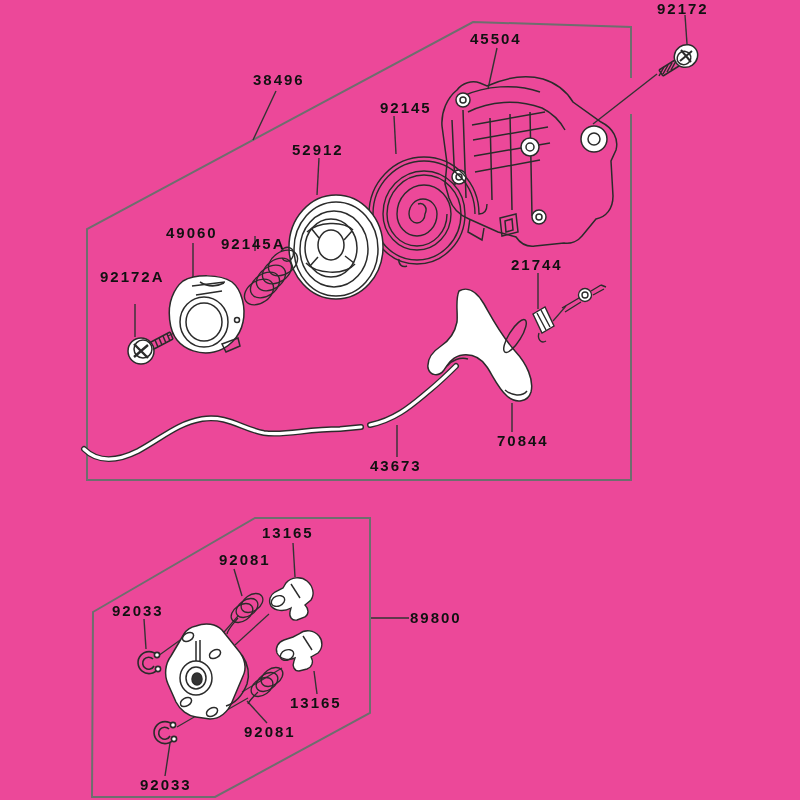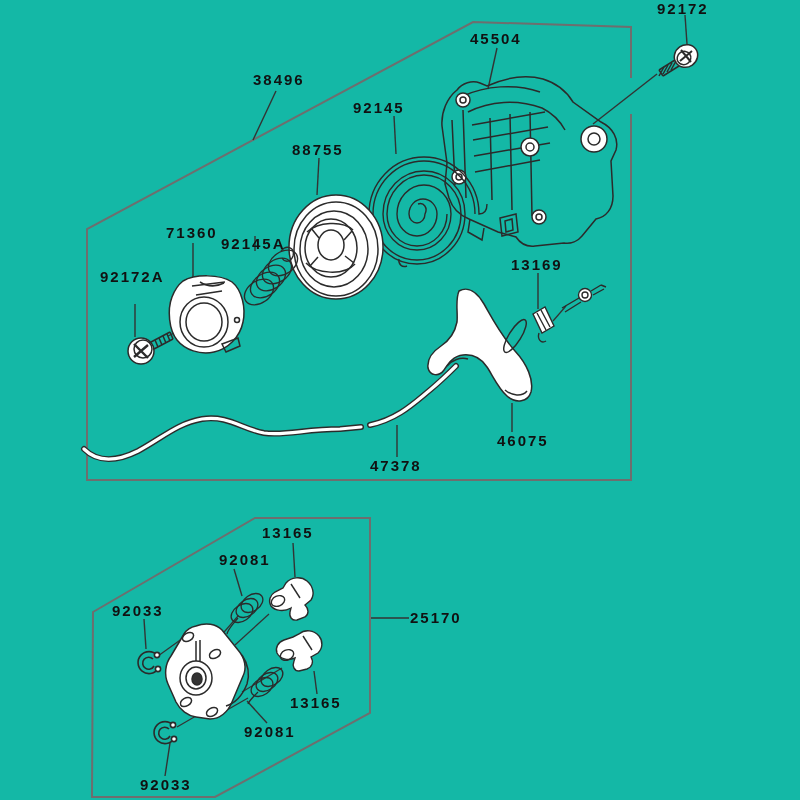--- a/index.html
+++ b/index.html
@@ -1,17 +1,17 @@
 <!DOCTYPE html>
 <html><head>
 <meta charset="utf-8">
 <style>
   html,body{margin:0;padding:0;background:#fff;}
   .canvas{
-    position:relative;width:800px;height:800px;background:#14b8a6;
+    position:relative;width:800px;height:800px;background:#ec4899;
     font-family:"Liberation Sans",sans-serif;overflow:hidden;
   }
   .canvas svg{position:absolute;left:0;top:0;}
   .part-label{
     position:absolute;font-weight:bold;font-size:15px;line-height:15px;
     letter-spacing:2px;color:#111;white-space:nowrap;
   }
 </style>
 </head>
 <body>
@@ -226,28 +226,28 @@
       <path d="M 173,725 A 11,11 0 1 0 174,739"></path>
       <path d="M 169,729 A 6,6 0 1 0 170,736"></path>
       <circle cx="173" cy="725" r="2.6" fill="#fff"></circle>
       <circle cx="174" cy="739" r="2.6" fill="#fff"></circle>
     </g>
   </svg>
 
   <div class="part-label" style="left:657px;top:1px">92172</div>
   <div class="part-label" style="left:470px;top:31px">45504</div>
   <div class="part-label" style="left:253px;top:72px">38496</div>
-  <div class="part-label" style="left:353px;top:100px">92145</div>
-  <div class="part-label" style="left:292px;top:142px">88755</div>
+  <div class="part-label" style="left:380px;top:100px">92145</div>
+  <div class="part-label" style="left:292px;top:142px">52912</div>
   <div class="part-label" style="left:221px;top:236px">92145A</div>
-  <div class="part-label" style="left:166px;top:225px">71360</div>
-  <div class="part-label" style="left:511px;top:257px">13169</div>
+  <div class="part-label" style="left:166px;top:225px">49060</div>
+  <div class="part-label" style="left:511px;top:257px">21744</div>
   <div class="part-label" style="left:100px;top:269px">92172A</div>
-  <div class="part-label" style="left:497px;top:433px">46075</div>
-  <div class="part-label" style="left:370px;top:458px">47378</div>
+  <div class="part-label" style="left:497px;top:433px">70844</div>
+  <div class="part-label" style="left:370px;top:458px">43673</div>
   <div class="part-label" style="left:262px;top:525px">13165</div>
   <div class="part-label" style="left:219px;top:552px">92081</div>
   <div class="part-label" style="left:112px;top:603px">92033</div>
-  <div class="part-label" style="left:410px;top:610px">25170</div>
+  <div class="part-label" style="left:410px;top:610px">89800</div>
   <div class="part-label" style="left:290px;top:695px">13165</div>
   <div class="part-label" style="left:244px;top:724px">92081</div>
   <div class="part-label" style="left:140px;top:777px">92033</div>
 </div>
 
 </body></html>

